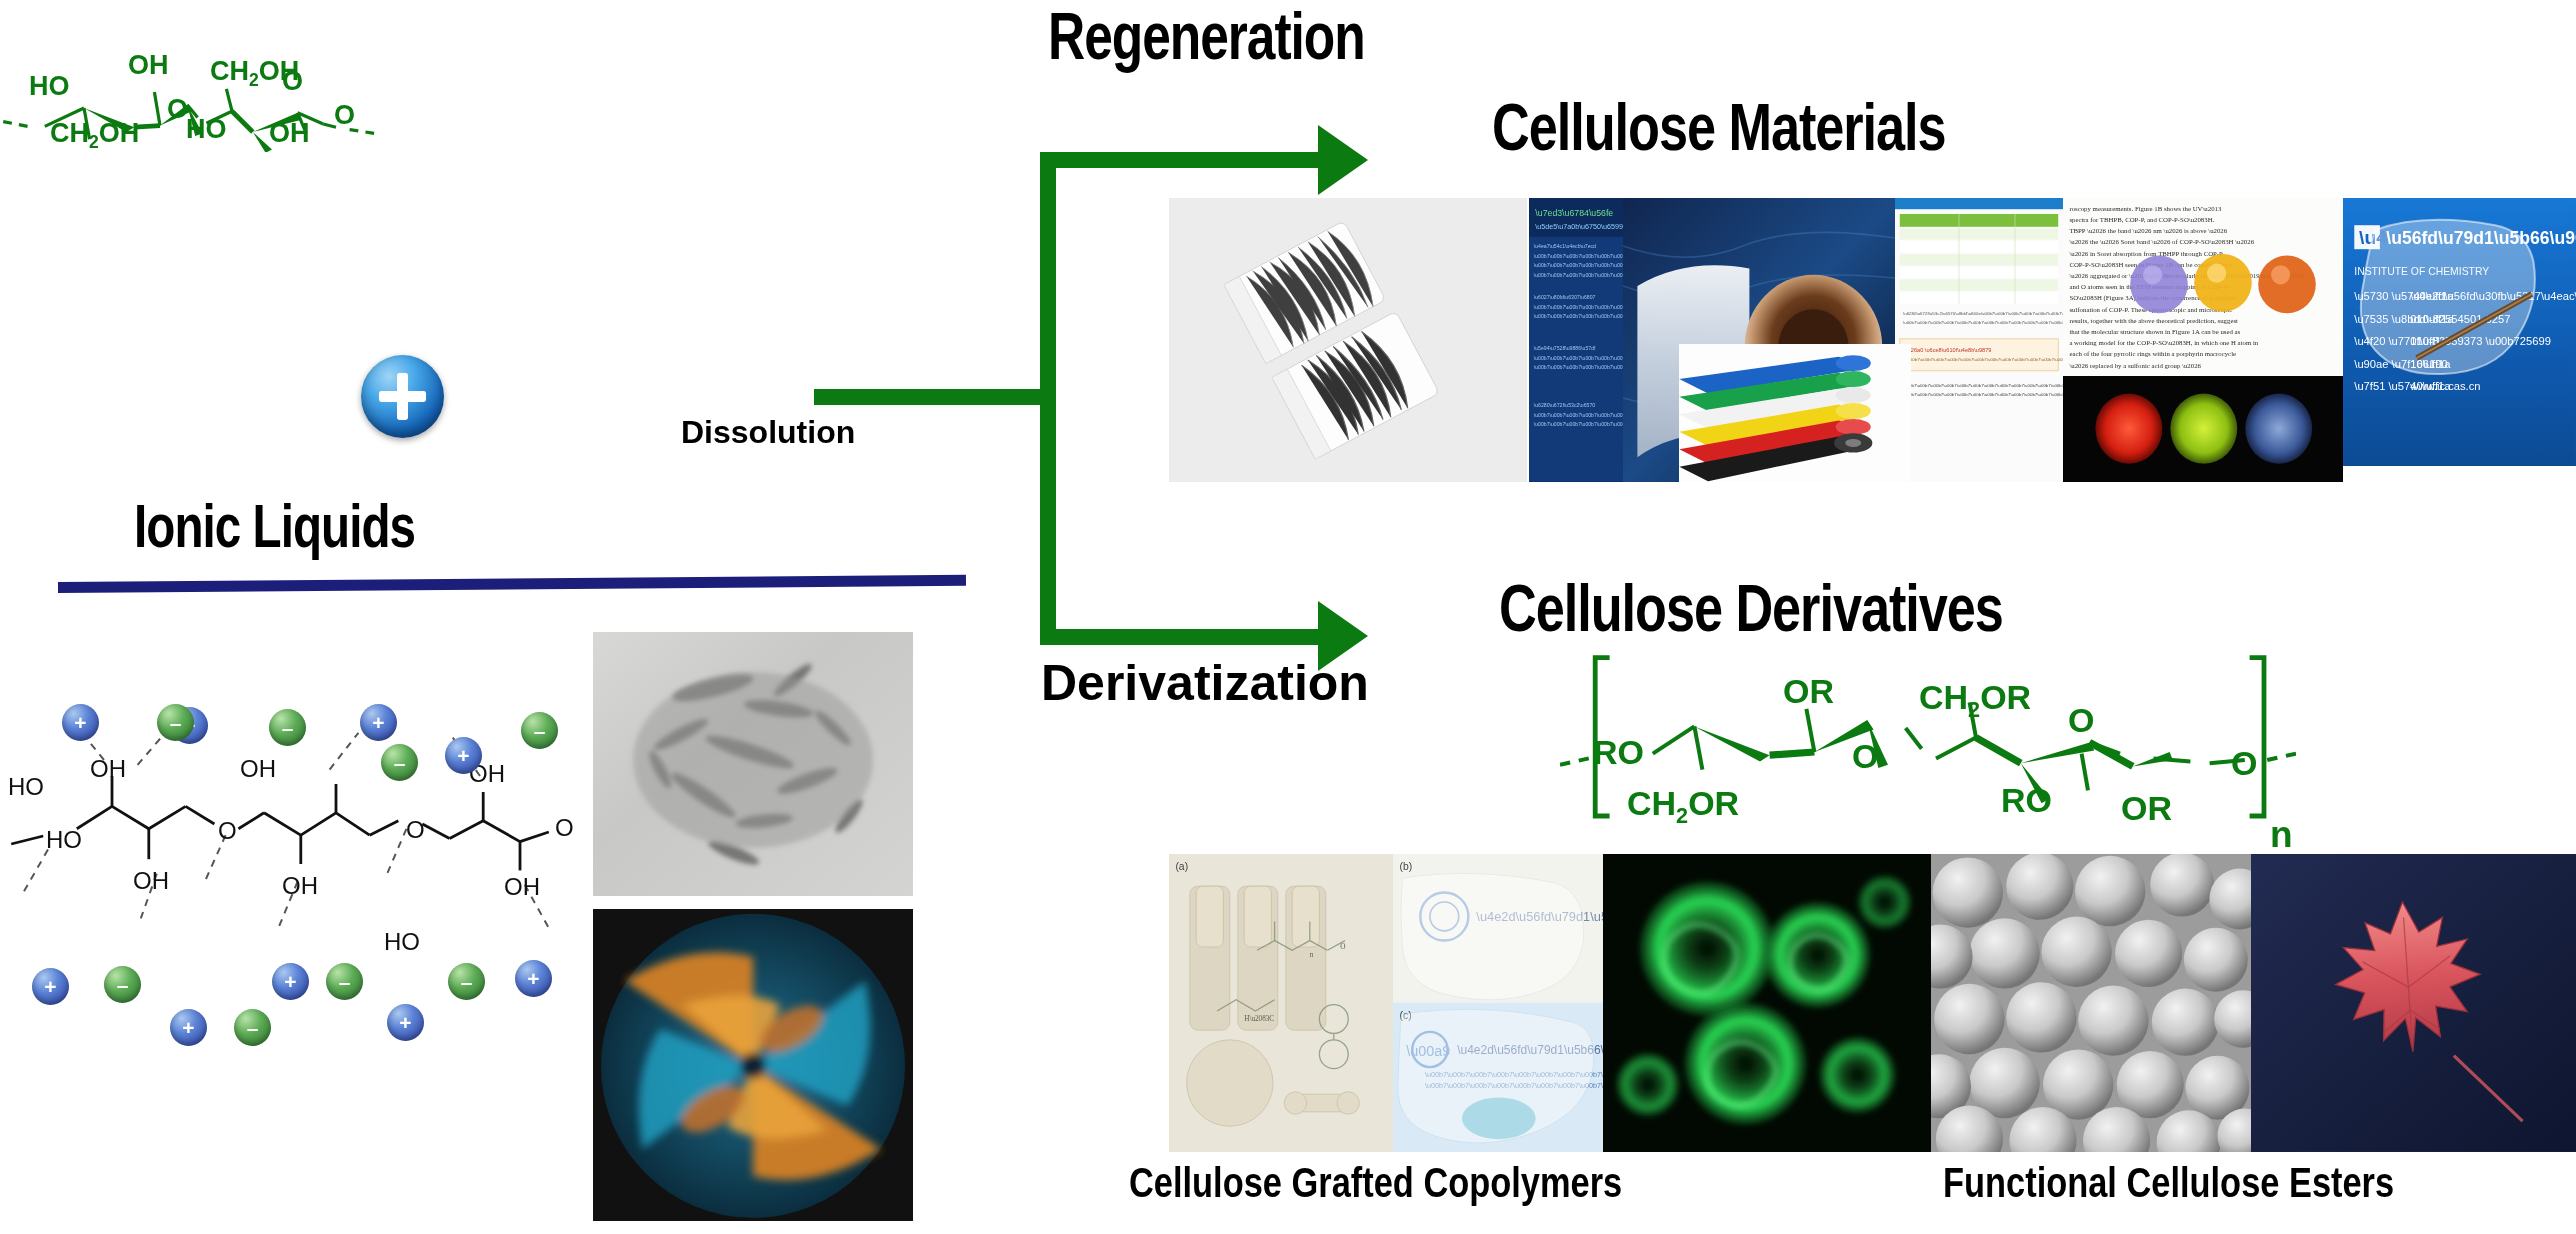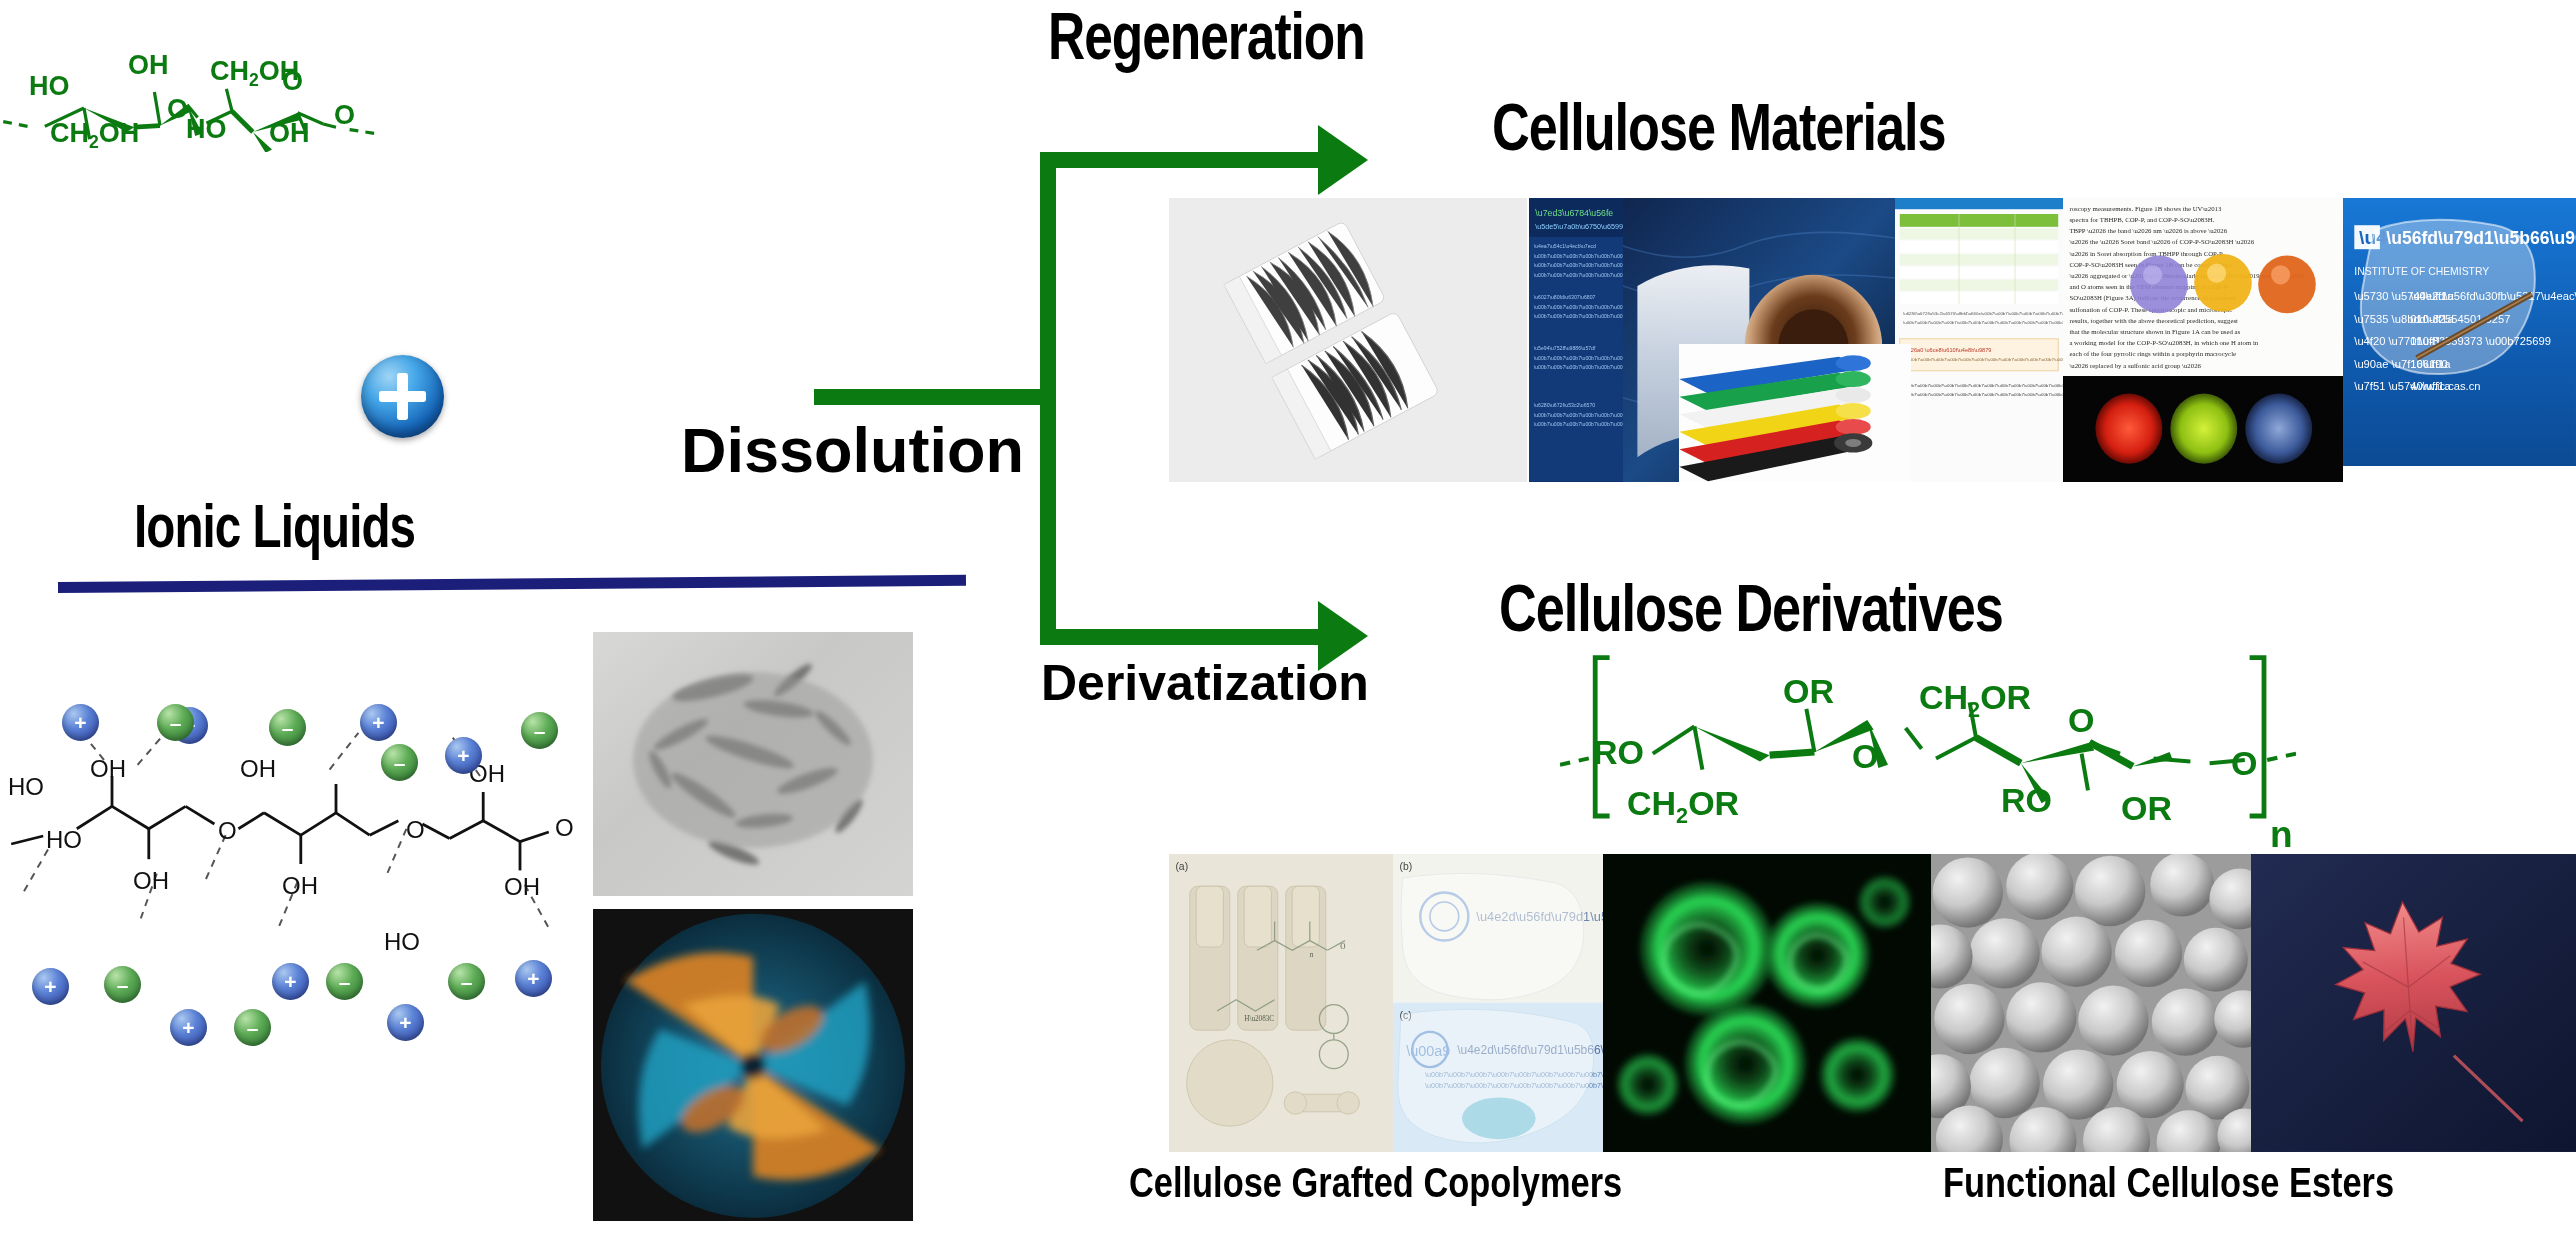--- a/index.html
+++ b/index.html
@@ -248,21 +248,21 @@
 
 <div class="gbar" style="left:1040px;top:152px;width:16px;height:493px;"></div>
 
 <div class="gbar" style="left:1040px;top:152px;width:280px;height:16px;"></div>
 <div class="ghead" style="left:1318px;top:125px;"></div>
 
 <div class="gbar" style="left:1040px;top:629px;width:280px;height:16px;"></div>
 <div class="ghead" style="left:1318px;top:601px;"></div>
 
 <div class="abs hdg" style="left:1048px;top:-1.6px;font-size:66px;">Regeneration</div>
-<div class="abs hdg-wide" style="left:681px;top:414px;font-size:63px;text-align:right;">Dissolution</div>
+<div class="abs hdg-wide" style="left:681px;top:414px;font-size:32px;text-align:right;">Dissolution</div>
 <div class="abs hdg-wide" style="left:1041px;top:654px;font-size:50px;">Derivatization</div>
 <div class="abs hdg" style="left:1492px;top:88px;font-size:67px;">Cellulose Materials</div>
 <div class="abs hdg" style="left:1499px;top:569px;font-size:67px;">Cellulose Derivatives</div>
 
 <div class="ph" style="left:1169px;top:198px;width:358px;height:284px;background:#e9e9e9;">
   <svg width="358" height="284" viewBox="0 0 448 355">
     <rect width="448" height="355" fill="#ececec"></rect>
     <g transform="rotate(-28 170 120)">
       <rect x="86" y="62" width="170" height="112" rx="8" fill="#fdfdfd" stroke="#cfcfcf"></rect>
       <rect x="86" y="62" width="22" height="112" fill="#f2f2f2" stroke="#d8d8d8"></rect>

